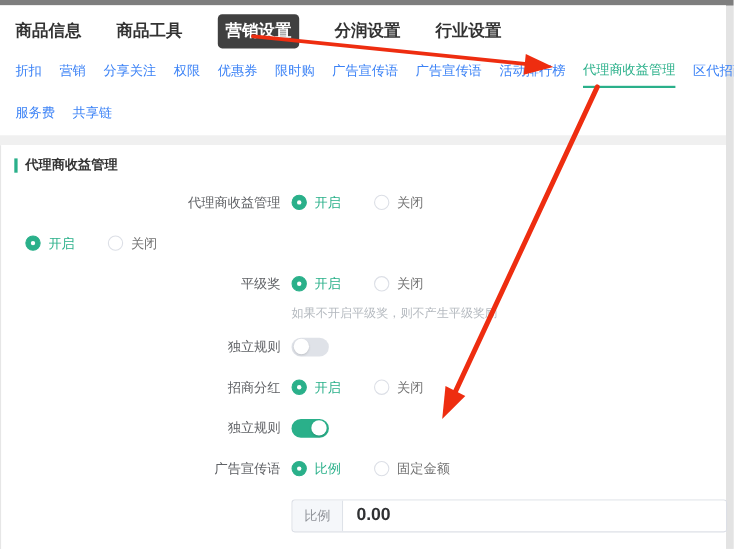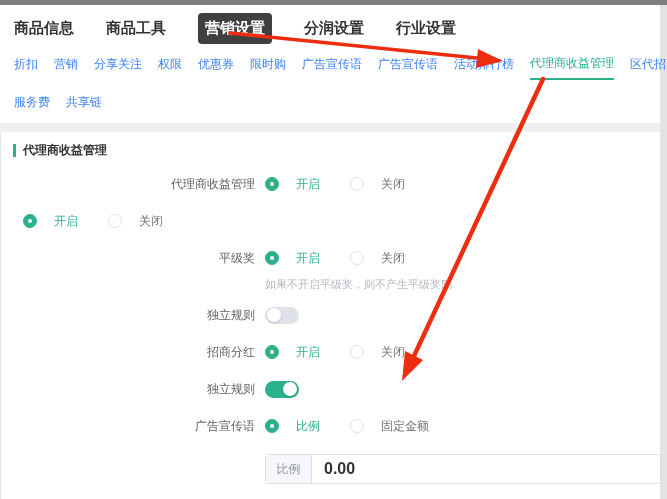--- a/index.html
+++ b/index.html
@@ -28,21 +28,21 @@
 
   
   .panel { background:#fff; border-left:1px solid #e6e6e6; min-height:370px; padding:10px 0 0 12px; }
   .section-title { display:flex; align-items:center; margin-bottom:16px; }
   .section-bar { width:3px; height:13px; background:#2ab08a; margin-right:7px; }
   .section-text { font-size:12px; font-weight:700; color:#333; }
 
   .form-row { display:flex; align-items:center; margin-bottom:19px; height:18px; }
   .flabel { width:242px; text-align:right; font-size:12px; color:#606266; flex:0 0 242px; }
   .controls { display:flex; align-items:center; margin-left:10px; gap:30px; }
-  .radio { display:flex; align-items:center; gap:17px; cursor:pointer; }
+  .radio { display:flex; align-items:center; gap:7px; cursor:pointer; }
   .rdot { width:14px; height:14px; border-radius:50%; border:1px solid #dcdfe6; background:#fff;
           display:flex; align-items:center; justify-content:center; }
   .rdot.sel { background:#2ab08a; border-color:#2ab08a; }
   .rdot-inner { width:4px; height:4px; border-radius:50%; background:#fff; }
   .rtext { font-size:12px; color:#737373; }
   .rtext.on { color:#2ab08a; }
 
   .hint-row { margin:-9px 0 14px 252px; font-size:11px; color:#b4b9bf; }
 
   .switch { width:34px; height:17px; border-radius:9px; background:#dfe2e8; position:relative; cursor:pointer; display:inline-block; }

